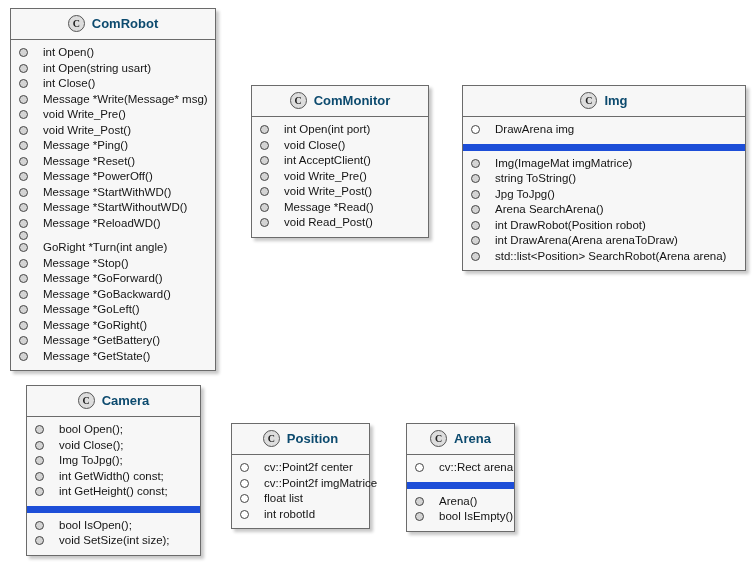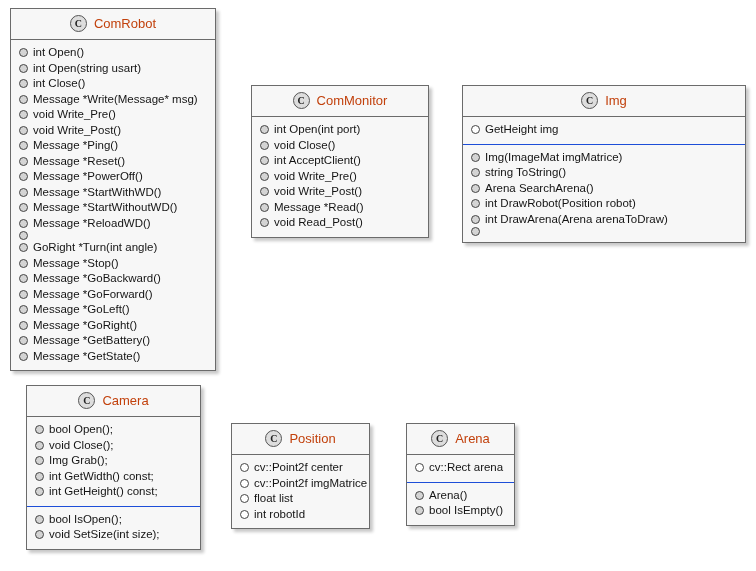--- a/index.html
+++ b/index.html
@@ -39,34 +39,34 @@
     color: #222222;
     font-size: 10px;
     line-height: 15px;
     text-align: center;
     font-family: "Liberation Serif", serif;
     font-weight: bold;
     flex: 0 0 auto;
   }
   .class-title {
     font-size: 13px;
-    font-weight: normal;
-    color: #c2410c;
+    font-weight: bold;
+    color: #0c4a6e;
     white-space: nowrap;
   }
   .section {
     padding: 5px 6px 6px 6px;
   }
   .section + .section {
-    border-top: 1px solid #1d4ed8;
+    border-top: 7px solid #1d4ed8;
   }
   .member {
     display: flex;
     align-items: center;
-    gap: 5px;
+    gap: 15px;
     font-size: 11.5px;
     color: #141414;
     line-height: 15.5px;
     white-space: nowrap;
     padding: 0 2px;
   }
   .vis {
     flex: 0 0 auto;
     width: 9px;
     height: 9px;
@@ -152,28 +152,28 @@
     <div class="member">
         <span class="vis private"></span>
         <span>GoRight *Turn(int angle)</span>
       </div>
     <div class="member">
         <span class="vis private"></span>
         <span>Message *Stop()</span>
       </div>
     <div class="member">
         <span class="vis private"></span>
+        <span>Message *GoForward()</span>
+      </div>
+    <div class="member">
+        <span class="vis private"></span>
         <span>Message *GoBackward()</span>
       </div>
     <div class="member">
         <span class="vis private"></span>
-        <span>Message *GoForward()</span>
-      </div>
-    <div class="member">
-        <span class="vis private"></span>
         <span>Message *GoLeft()</span>
       </div>
     <div class="member">
         <span class="vis private"></span>
         <span>Message *GoRight()</span>
       </div>
     <div class="member">
         <span class="vis private"></span>
         <span>Message *GetBattery()</span>
       </div>
@@ -222,67 +222,72 @@
 </div>
 
 <div class="uml-class" id="cls-img">
   <div class="class-header">
     <span class="class-circle">C</span>
     <span class="class-title">Img</span>
   </div>
   <div class="section">
     <div class="member">
         <span class="vis public"></span>
-        <span>GetHeight img</span>
+        <span>DrawArena img</span>
       </div>
   </div>
   <div class="section">
     <div class="member">
         <span class="vis private"></span>
         <span>Img(ImageMat imgMatrice)</span>
       </div>
     <div class="member">
         <span class="vis private"></span>
         <span>string ToString()</span>
       </div>
     <div class="member">
         <span class="vis private"></span>
+        <span>Jpg ToJpg()</span>
+      </div>
+    <div class="member">
+        <span class="vis private"></span>
         <span>Arena SearchArena()</span>
       </div>
     <div class="member">
         <span class="vis private"></span>
         <span>int DrawRobot(Position robot)</span>
       </div>
     <div class="member">
         <span class="vis private"></span>
         <span>int DrawArena(Arena arenaToDraw)</span>
       </div>
     <div class="member">
         <span class="vis private"></span>
+        <span>std::list&lt;Position&gt; SearchRobot(Arena arena)</span>
       </div>
   </div>
 </div>
 
 <div class="uml-class" id="cls-camera">
   <div class="class-header">
     <span class="class-circle">C</span>
     <span class="class-title">Camera</span>
   </div>
   <div class="section">
     <div class="member">
         <span class="vis private"></span>
         <span>bool Open();</span>
       </div>
     <div class="member">
         <span class="vis private"></span>
         <span>void Close();</span>
       </div>
     <div class="member">
         <span class="vis private"></span>
-        <span>Img Grab();</span>
+        <span>Img ToJpg();</span>
       </div>
     <div class="member">
         <span class="vis private"></span>
         <span>int GetWidth() const;</span>
       </div>
     <div class="member">
         <span class="vis private"></span>
         <span>int GetHeight() const;</span>
       </div>
   </div>

